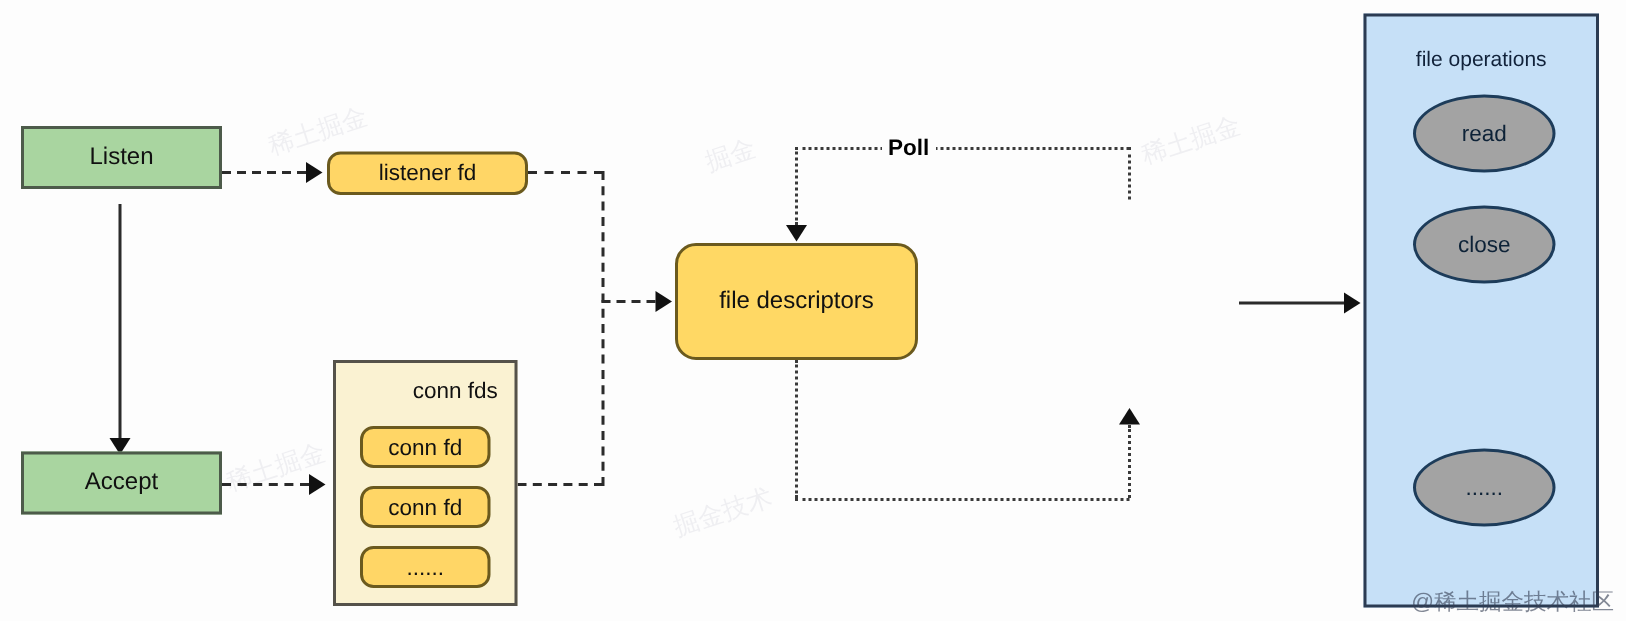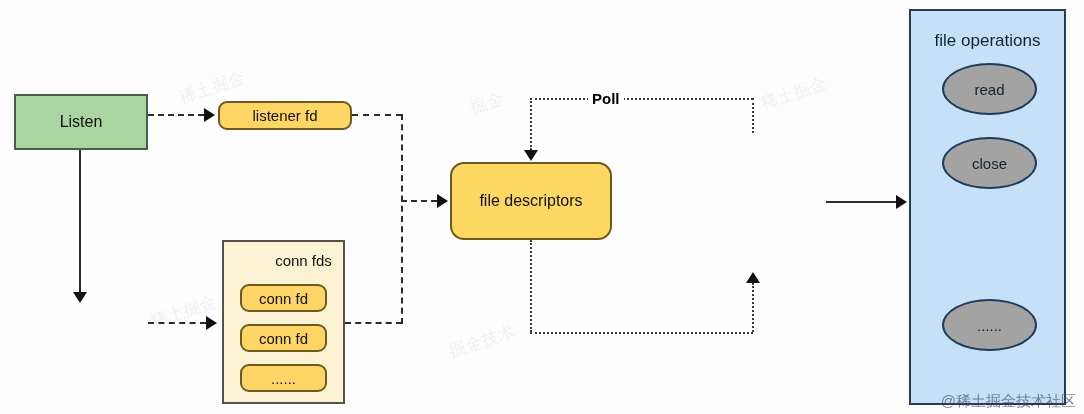--- a/index.html
+++ b/index.html
@@ -74,21 +74,21 @@
   
   .ops-panel {
     background: #c6e0f7;
     border: 2px solid #2b3b52;
     display: block;
   }
   .ops-title {
     position: absolute;
     width: 100%;
     text-align: center;
-    font-size: 17px;
+    font-size: 14px;
     color: #11223a;
   }
   .ellipse {
     background: #a3a3a3;
     border: 2px solid #1d3c5a;
     border-radius: 50%;
     font-size: 15px;
     color: #0d2237;
   }
 
@@ -216,24 +216,27 @@
 
   <div class="line-dot-v" style="left:530px; top:240px; height:92px;"></div>
   <div class="line-dot-h" style="left:530px; top:332px; width:223px;"></div>
   <div class="line-dot-v" style="left:752px; top:283px; height:49px;"></div>
   <div class="arrow arrow-up" style="left:746px; top:272px;"></div>
 
 
   <div class="line-solid h-solid" style="left:826px; top:201px; width:70px;"></div>
   <div class="arrow arrow-right" style="left:896px; top:195px;"></div>
 
-  <div class="node proc-box" style="left:14px; top:94px; width:134px; height:56px;">
+  <div class="node proc-box" style="left:14px; top:84px; width:134px; height:42px;">
     <span>Listen</span>
   </div>
 
+  <div class="node proc-box" style="left:14px; top:301px; width:134px; height:42px;">
+    <span>Accept</span>
+  </div>
 
   <div class="node fd-box" style="left:218px; top:101px; width:134px; height:29px;">
     <span>listener fd</span>
   </div>
 
   <div class="node group-box" style="left:222px; top:240px; width:123px; height:164px;">
     <div class="group-title" style="left:0; top:10px;padding-left:20px;">conn fds</div>
 
     <div class="node fd-box" style="left:16px; top:42px; width:87px; height:28px;">
       <span>conn fd</span>

